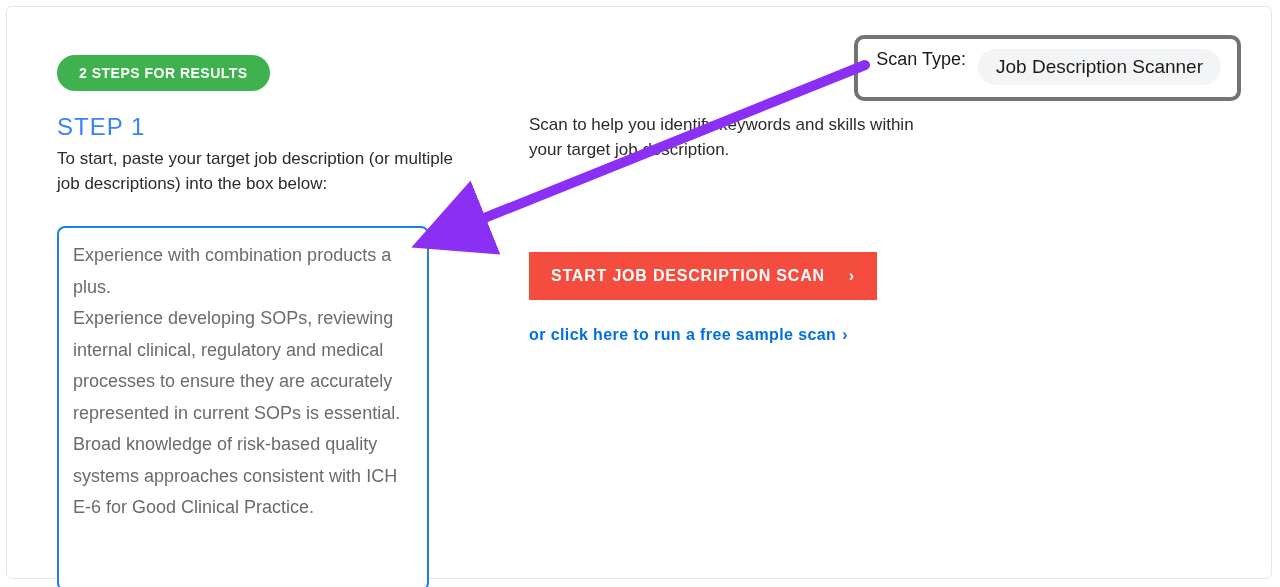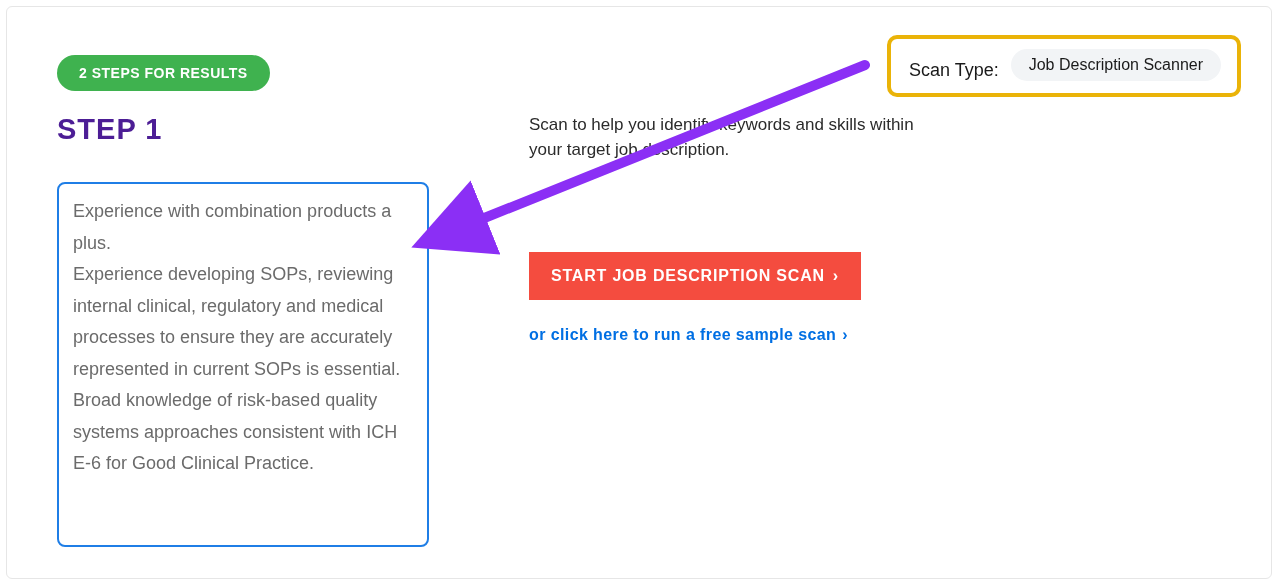--- a/index.html
+++ b/index.html
@@ -12,37 +12,37 @@
     border: 1px solid #e6e6e6;
     border-radius: 6px;
     background: #fff;
     padding: 48px 50px 24px 50px;
   }
 
   .scan-type-box {
     position: absolute;
     top: 28px;
     right: 30px;
-    border: 4px solid #eab308;
+    border: 4px solid #737373;
     border-radius: 10px;
     padding: 10px 16px 12px 18px;
     display: flex;
-    align-items: flex-end;
+    align-items: flex-start;
     gap: 12px;
     background: #fff;
   }
   .scan-type-label {
     font-size: 18px;
     color: #1a1a1a;
   }
   .scan-type-pill {
     background: #f2f4f6;
     border-radius: 22px;
     padding: 7px 18px;
-    font-size: 16px;
+    font-size: 19px;
     color: #1a1a1a;
   }
 
   .badge {
     display: inline-block;
     background: #3fb24f;
     color: #fff;
     border-radius: 24px;
     font-weight: 800;
     font-size: 14px;
@@ -52,23 +52,23 @@
   }
 
   .columns {
     display: flex;
     gap: 72px;
     margin-top: 22px;
   }
   .col { width: 400px; }
 
   .step-title {
-    color: #4c1d95;
-    font-weight: 700;
-    font-size: 29px;
+    color: #3b82f6;
+    font-weight: 400;
+    font-size: 24px;
     letter-spacing: 1px;
     margin-bottom: 6px;
     font-family: "Segoe UI", Arial, sans-serif;
   }
   .step-desc {
     font-size: 17px;
     color: #2b2b2b;
     line-height: 1.45;
   }
 
@@ -83,21 +83,21 @@
     font-size: 18px;
     line-height: 1.75;
     color: #6b6b6b;
     resize: none;
     outline: none;
   }
 
   .scan-btn {
     display: inline-flex;
     align-items: center;
-    gap: 8px;
+    gap: 24px;
     margin-top: 90px;
     background: #f44c3f;
     color: #fff;
     border: none;
     font-weight: 800;
     font-size: 16px;
     letter-spacing: 0.8px;
     padding: 15px 22px;
     cursor: pointer;
     font-family: inherit;
@@ -135,20 +135,21 @@
     <span class="scan-type-label">Scan Type:</span>
     <span class="scan-type-pill">Job Description Scanner</span>
   </div>
 
   <span class="badge">2 STEPS FOR RESULTS</span>
 
   <div class="columns">
 
     <div class="col">
       <div class="step-title">STEP 1</div>
+      <div class="step-desc">To start, paste your target job description (or multiple job descriptions) into the box below:</div>
       <textarea class="jd-textarea" style="">Experience with combination products a plus.
 Experience developing SOPs, reviewing internal clinical, regulatory and medical processes to ensure they are accurately represented in current SOPs is essential.
 Broad knowledge of risk-based quality systems approaches consistent with ICH E-6 for Good Clinical Practice.</textarea>
     </div>
 
     <div class="col">
       <div class="step-desc">Scan to help you identify keywords and skills within your target job description.</div>
 
       <button class="scan-btn">
         <span>START JOB DESCRIPTION SCAN</span>

